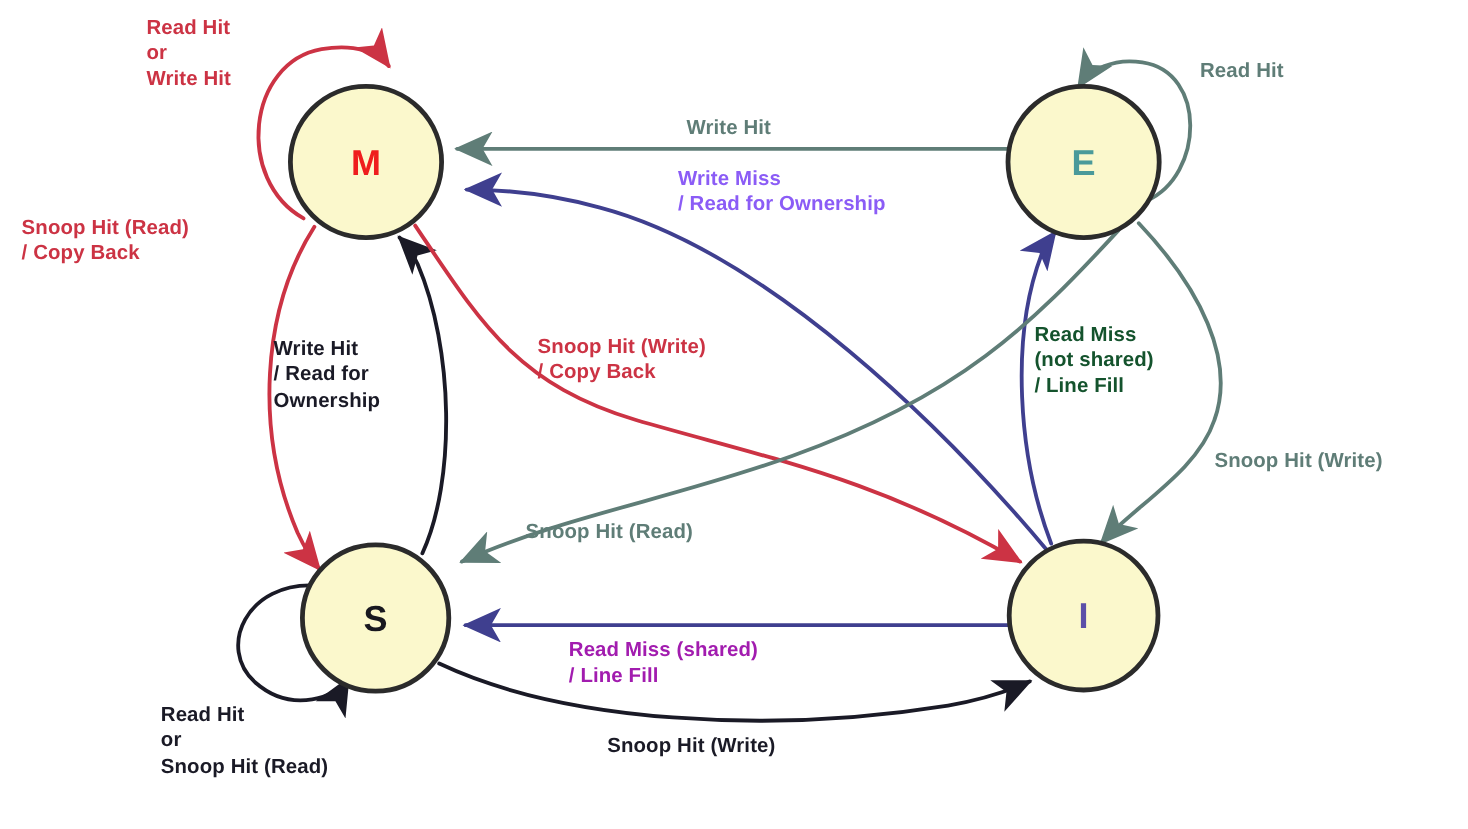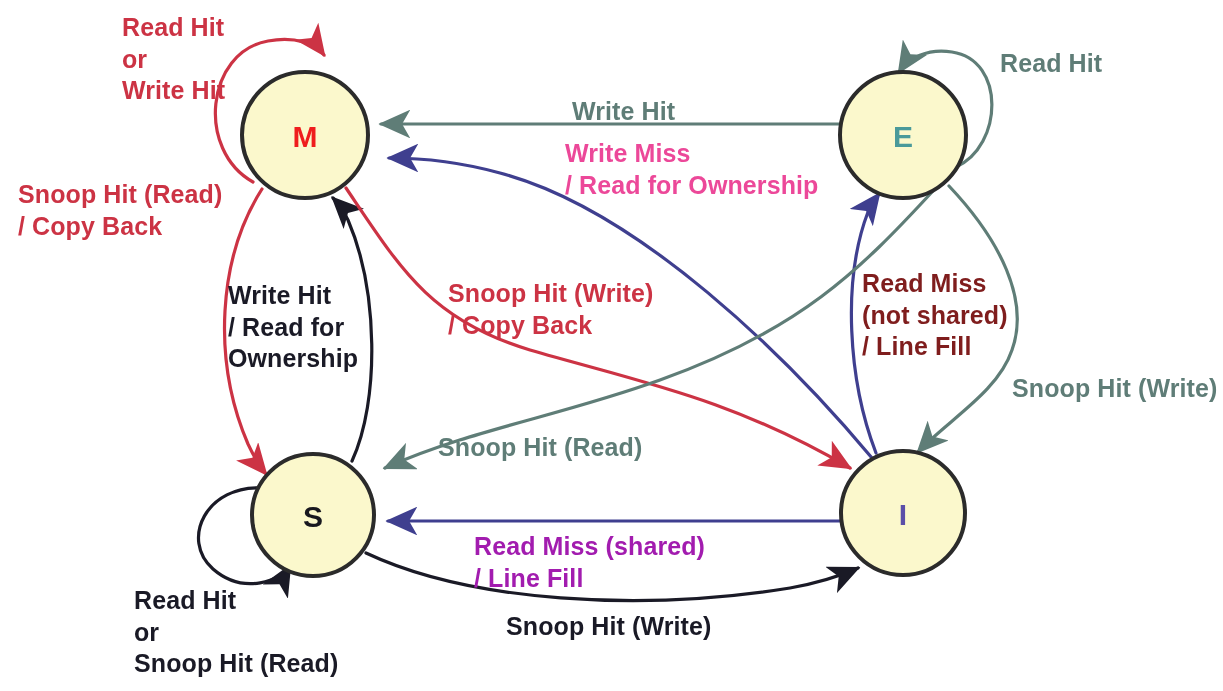--- a/index.html
+++ b/index.html
@@ -39,21 +39,21 @@
     dominant-baseline: central;
   }
   .edge-path {
     fill: none;
     stroke-width: 3.2;
     stroke-linecap: round;
   }
   .edge-label {
     position: absolute;
     font-family: "Liberation Sans", sans-serif;
-    font-size: 25px;
+    font-size: 17px;
     font-weight: bold;
     line-height: 1.26;
     white-space: pre;
     letter-spacing: 0.1px;
   }
 </style>
 </head>
 <body>
 
 <div id="diagram-root">
@@ -126,34 +126,34 @@
 Write Hit</div>
 
   <div class="edge-label" style="left:1000px; top:48px; color:#5f7d77;">Read Hit</div>
 
   <div class="edge-label" style="left:134px; top:585px; color:#1a1a26;">Read Hit
 or
 Snoop Hit (Read)</div>
 
   <div class="edge-label" style="left:572px; top:96px; color:#5f7d77;">Write Hit</div>
 
-  <div class="edge-label" style="left:565px; top:138px; color:#ec4899;">Write Miss
+  <div class="edge-label" style="left:565px; top:138px; color:#8b5cf6;">Write Miss
 / Read for Ownership</div>
 
   <div class="edge-label" style="left:18px; top:179px; color:#cc3344;">Snoop Hit (Read)
 / Copy Back</div>
 
   <div class="edge-label" style="left:228px; top:280px; color:#1a1a26;">Write Hit
 / Read for
 Ownership</div>
 
   <div class="edge-label" style="left:448px; top:278px; color:#cc3344;">Snoop Hit (Write)
 / Copy Back</div>
 
-  <div class="edge-label" style="left:862px; top:268px; color:#7f1d1d;">Read Miss
+  <div class="edge-label" style="left:862px; top:268px; color:#14532d;">Read Miss
 (not shared)
 / Line Fill</div>
 
   <div class="edge-label" style="left:1012px; top:373px; color:#5f7d77;">Snoop Hit (Write)</div>
 
   <div class="edge-label" style="left:438px; top:432px; color:#5f7d77;">Snoop Hit (Read)</div>
 
   <div class="edge-label" style="left:474px; top:531px; color:#a21caf;">Read Miss (shared)
 / Line Fill</div>
 

